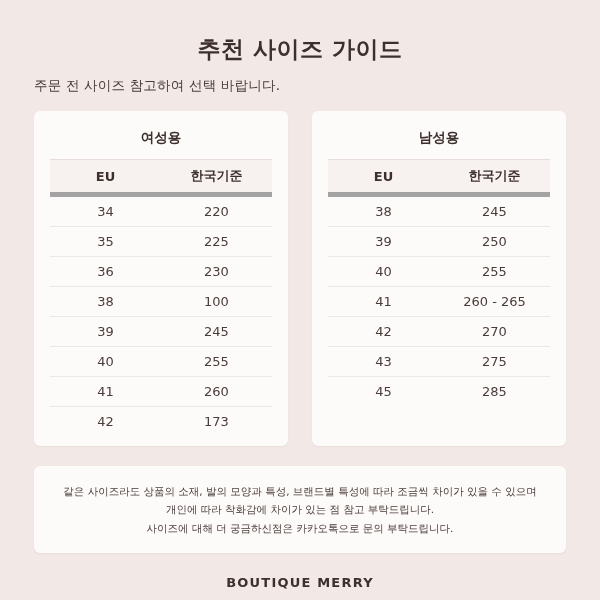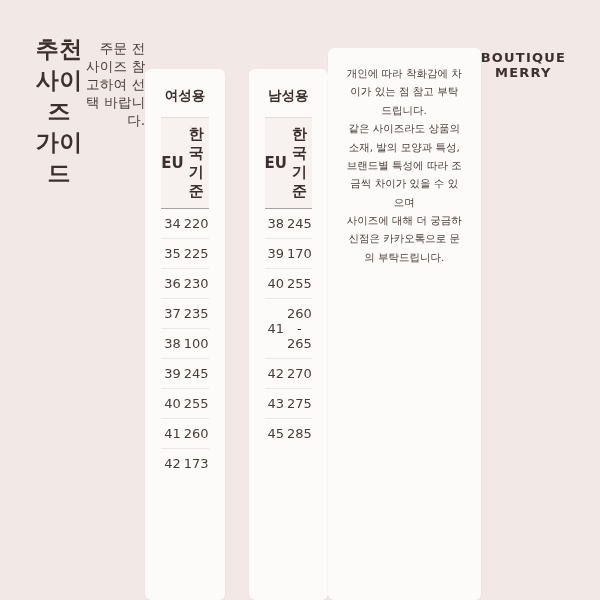--- a/index.html
+++ b/index.html
@@ -13,40 +13,41 @@
     font-family: "DejaVu Sans", "Liberation Sans", sans-serif;
     color: #3f3330;
     overflow: hidden;
   }
   .page {
     width: 600px;
     height: 600px;
     box-sizing: border-box;
     padding: 28px 34px 0 34px;
     display: flex;
+    flex-direction: column;
   }
   .title {
     text-align: center;
     font-size: 23px;
     font-weight: bold;
     letter-spacing: 0.5px;
     color: #3c2f2c;
     margin: 6px 0 0 0;
   }
   .subtitle {
-    text-align: right;
+    text-align: left;
     font-size: 13.5px;
     color: #4a3c38;
     margin-top: 12px;
     letter-spacing: 0.2px;
   }
   .tables {
     display: flex;
     gap: 24px;
-    margin-top: 41px;
+    margin-top: 16px;
   }
   .card {
     flex: 1;
     background: #fdfbfa;
     border-radius: 6px;
     box-shadow: 0 1px 2px rgba(0,0,0,0.05);
     padding: 14px 16px 10px 16px;
     box-sizing: border-box;
   }
   .card-title {
@@ -55,27 +56,27 @@
     font-weight: bold;
     color: #3c2f2c;
     padding: 4px 0 12px 0;
   }
   table {
     width: 100%;
     border-collapse: collapse;
     font-size: 11.5px;
   }
   thead th {
-    font-size: 15px;
+    font-size: 13px;
     font-weight: bold;
     color: #3c2f2c;
     background: #f7f2f0;
     padding: 7px 0;
     border-top: 1px solid #e6dcd9;
-    border-bottom: 1px solid #a3a3a3;
+    border-bottom: 5px solid #a3a3a3;
     text-align: center;
     width: 50%;
   }
   tbody td {
     text-align: center;
     padding: 7px 0;
     color: #4a3c38;
     border-bottom: 1px solid #efe7e4;
     font-size: 13px;
   }
@@ -128,24 +129,20 @@
           </tr>
           <tr>
             <td>35</td>
             <td>225</td>
           </tr>
           <tr>
             <td>36</td>
             <td>230</td>
           </tr>
           <tr>
-            <td>37</td>
-            <td>235</td>
-          </tr>
-          <tr>
             <td>38</td>
             <td>100</td>
           </tr>
           <tr>
             <td>39</td>
             <td>245</td>
           </tr>
           <tr>
             <td>40</td>
             <td>255</td>
@@ -171,21 +168,21 @@
             <th>한국기준</th>
           </tr>
         </thead>
         <tbody>
           <tr>
             <td>38</td>
             <td>245</td>
           </tr>
           <tr>
             <td>39</td>
-            <td>170</td>
+            <td>250</td>
           </tr>
           <tr>
             <td>40</td>
             <td>255</td>
           </tr>
           <tr>
             <td>41</td>
             <td>260 - 265</td>
           </tr>
           <tr>
@@ -200,20 +197,20 @@
             <td>45</td>
             <td>285</td>
           </tr>
         </tbody>
       </table>
     </div>
 
   </div>
 
   <div class="notice">
+    <div>같은 사이즈라도 상품의 소재, 발의 모양과 특성, 브랜드별 특성에 따라 조금씩 차이가 있을 수 있으며</div>
     <div>개인에 따라 착화감에 차이가 있는 점 참고 부탁드립니다.</div>
-    <div>같은 사이즈라도 상품의 소재, 발의 모양과 특성, 브랜드별 특성에 따라 조금씩 차이가 있을 수 있으며</div>
     <div>사이즈에 대해 더 궁금하신점은 카카오톡으로 문의 부탁드립니다.</div>
   </div>
 
   <div class="brand">BOUTIQUE MERRY</div>
 
 </div>
 
 </body></html>

